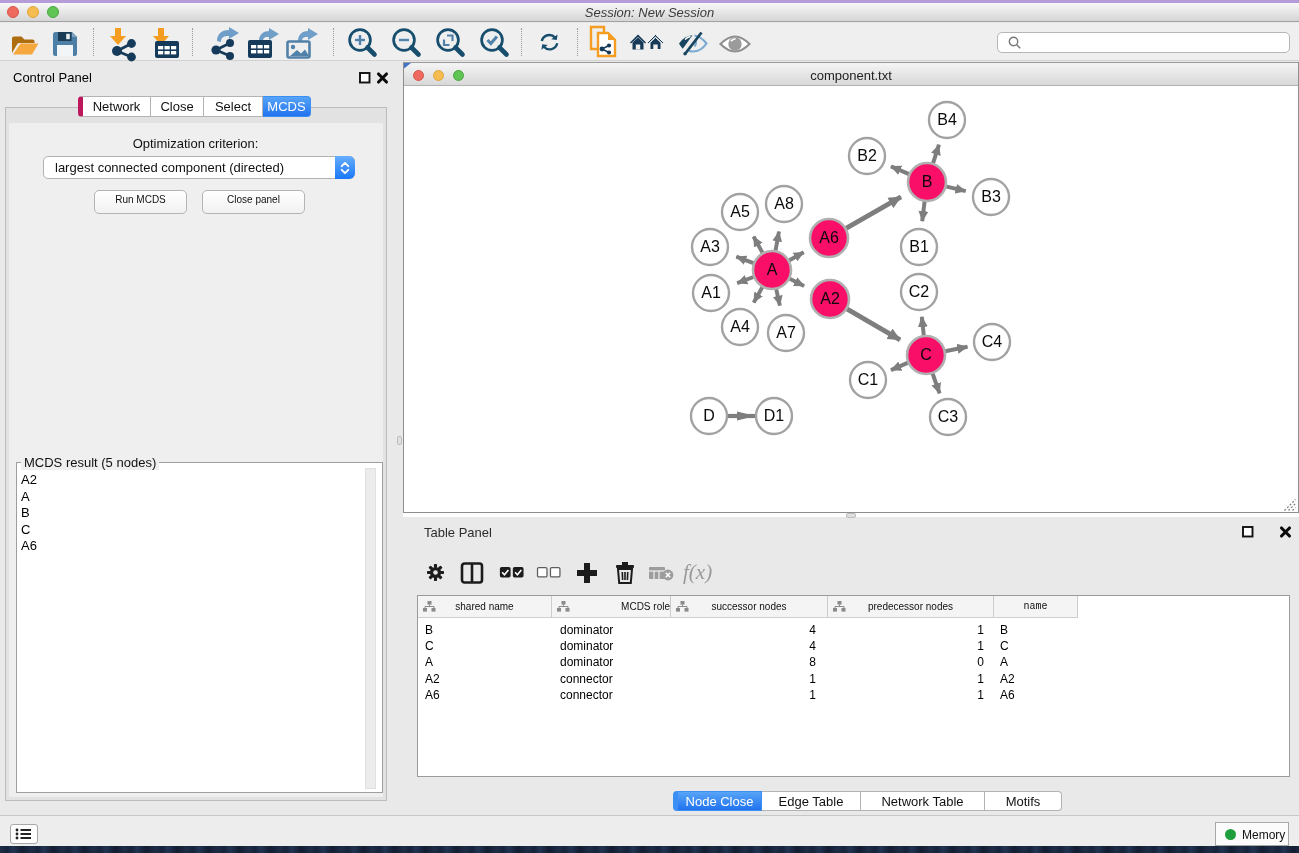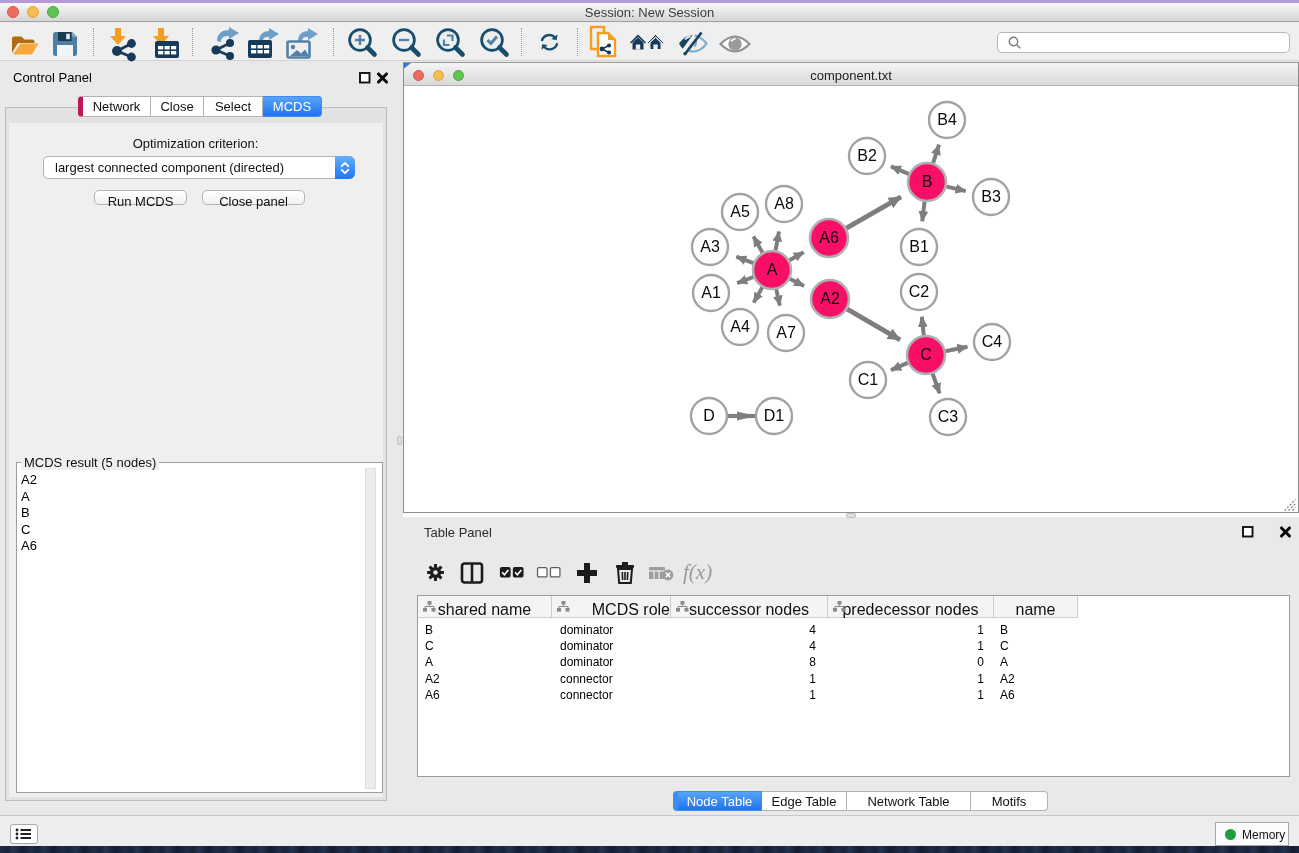--- a/index.html
+++ b/index.html
@@ -5,54 +5,54 @@
 html,body{width:1299px;height:853px;overflow:hidden;}
 body{font-family:"Liberation Sans",sans-serif;background:#e9e9e9;position:relative;}
 .abs{position:absolute;}
 
 #purple{left:0;top:0;width:1299px;height:3px;background:#b59cd9;}
 #titlebar{left:0;top:3px;width:1299px;height:19px;background:linear-gradient(#f8f8f8,#d5d5d5);border-bottom:1px solid #a3a3a3;}
 .tl{position:absolute;border-radius:50%;width:12px;height:12px;top:2.5px;}
 #titlebar .t1{left:7px;background:#ee6a5f;border:0.5px solid #d9544a;}
 #titlebar .t2{left:27px;background:#f5bd4f;border:0.5px solid #dfa53c;}
 #titlebar .t3{left:47px;background:#5fc454;border:0.5px solid #48a83e;}
-#title{left:0;top:2px;width:1299px;text-align:center;font-size:13px;color:#3c3c3c;}
+#title{left:0;top:2px;width:1299px;text-align:center;font-size:13px;color:#3c3c3c;font-style:italic;}
 
 #toolbar{left:0;top:23px;width:1299px;height:38px;background:#efefef;border-bottom:1px solid #d2d2d2;}
 .sep{position:absolute;top:5px;height:28px;width:0;border-left:1px dotted #9a9a9a;}
 #search{left:997px;top:9px;width:293px;height:21px;background:#fff;border:1px solid #b6b6b6;border-radius:5px;}
 #cp-title{left:13px;top:70px;font-size:13px;color:#000000;}
 #cp-tabs{left:78px;top:96px;height:21px;display:flex;font-size:13px;z-index:5;}
 .tab{background:#fff;border:1px solid #b3b3b3;border-left:none;padding:2px 0 0 0;text-align:center;color:#111;}
 .tab.first{border-left:5px solid #be185d;border-radius:4px 0 0 4px;}
 .tab.sel{background:linear-gradient(#57a4f8,#2173ef);color:#fff;border-color:#3b8ef3;border-radius:0 4px 4px 0;}
 #cp-box{left:5px;top:107px;width:382px;height:694px;background:#e2e2e2;border:1px solid #bcbcbc;}
 #cp-inner{left:9px;top:123px;width:374px;height:674px;background:#efefef;}
 #opt-label{left:0;top:136px;width:391px;text-align:center;font-size:13px;color:#111;}
 #dd{left:43px;top:156px;width:312px;height:23px;background:#fff;border:1px solid #b2b2b2;border-radius:5px;font-size:13px;color:#111;}
 #dd span{position:absolute;left:11px;top:3px;}
 #dd .cap{position:absolute;right:-1px;top:-1px;width:20px;height:23px;border-radius:0 6px 6px 0;background:linear-gradient(#66adfd,#1a78f8);}
-.btn{position:absolute;height:15px;background:linear-gradient(#ffffff,#f1f1f1);border:1px solid #b4b4b4;border-radius:5px;font-size:13px;color:#111;text-align:center;padding-top:3px;}
+.btn{position:absolute;height:24px;background:linear-gradient(#ffffff,#f1f1f1);border:1px solid #b4b4b4;border-radius:5px;font-size:10px;color:#111;text-align:center;padding-top:3px;}
 #fieldset{left:16px;top:462px;width:367px;height:331px;border:1px solid #9e9e9e;background:#fff;}
 #legend{left:4px;top:-8px;background:#efefef;font-size:13px;color:#111;padding:0 3px;white-space:nowrap;}
 #mcds-list{left:4px;top:9px;font-size:13px;color:#000;line-height:16.5px;}
 #mcds-scroll{right:6px;top:5px;width:11px;height:321px;background:#ececec;border:1px solid #e0e0e0;}
 
 .handle{position:absolute;background:#e0e0e0;border:1px solid #bdbdbd;border-radius:2px;}
 
 #netwin{left:403px;top:62px;width:896px;height:451px;background:#fff;border:1px solid #8e8e8e;border-top:1px solid #9a9a9a;}
 #nw-titlebar{left:0;top:0;width:894px;height:23px;background:linear-gradient(#f5f5f5,#d8d8d8);border-bottom:1px solid #b2b2b2;}
 #nw-titlebar .t1{left:9px;top:7px;width:11px;height:11px;background:#ee6a5f;border:0.5px solid #d9544a;}
 #nw-titlebar .t2{left:29px;top:7px;width:11px;height:11px;background:#f5bd4f;border:0.5px solid #dfa53c;}
 #nw-titlebar .t3{left:49px;top:7px;width:11px;height:11px;background:#5fc454;border:0.5px solid #48a83e;}
 #nw-title{left:0;top:5px;width:894px;text-align:center;font-size:13px;color:#222;}
 
 #tp-title{left:424px;top:525px;font-size:13px;color:#2d2d2d;}
 #tablebox{left:417px;top:595px;width:873px;height:182px;background:#fff;border:1px solid #9b9b9b;}
-#thead{left:0;top:0;width:660px;height:22px;background:#f4f4f4;border-bottom:1px solid #cfcfcf;font-size:16px;color:#111;}
+#thead{left:0;top:0;width:660px;height:22px;background:#f4f4f4;border-bottom:1px solid #cfcfcf;font-size:10px;color:#111;}
 .th{position:absolute;top:0;height:22px;border-right:1px solid #cccccc;text-align:center;padding-top:5px;}
 .tico{position:absolute;left:5px;top:4px;}
 .td{position:absolute;font-size:12px;color:#000;}
 #tp-tabs{left:673px;top:791px;height:20px;display:flex;font-size:13px;}
 
 #statusbar{left:0;top:815px;width:1299px;height:31px;background:#ededed;border-top:1px solid #c7c7c7;}
 #listbtn{left:10px;top:824px;width:28px;height:20px;background:#fdfdfd;border:1px solid #a8a8a8;border-radius:3px;}
 #membtn{left:1215px;top:822px;width:74px;height:24px;background:#fbfbfb;border:1px solid #a8a8a8;font-size:12px;color:#111;}
 #membtn .dot{position:absolute;left:9px;top:6px;width:11px;height:11px;border-radius:50%;background:#1e9e3d;}
 #membtn .mt{position:absolute;left:26px;top:5px;}
@@ -216,21 +216,21 @@
 
 <div class="abs" id="cp-title">Control Panel</div>
 <svg class="abs" width="32" height="14" style="left:358px;top:71px" viewBox="0 0 32 14">
   <rect x="2" y="2" width="9.5" height="9.5" fill="#fff" stroke="#111" stroke-width="1.9"></rect>
   <path d="M20.5 3 L28.5 11 M28.5 3 L20.5 11" stroke="#0b0b0b" stroke-width="3.1" stroke-linecap="round"></path>
 </svg>
 <div class="abs" id="cp-tabs">
   <div class="tab first" style="width:73px">Network</div>
   <div class="tab" style="width:53px">Close</div>
   <div class="tab" style="width:59px">Select</div>
-  <div class="tab sel" style="width:59px">MCDS</div>
+  <div class="tab sel" style="width:48px">MCDS</div>
 </div>
 <div class="abs" id="cp-box"></div>
 <div class="abs" id="cp-inner"></div>
 <div class="abs" id="opt-label">Optimization criterion:</div>
 <div class="abs" id="dd">
     <span>largest connected component (directed)</span>
     <div class="cap">
       <svg width="20" height="23" viewBox="0 0 20 23" style="left:0;top:0">
         <g fill="none" stroke="#fff" stroke-width="1.9" stroke-linecap="round" stroke-linejoin="round">
           <path d="M6.7 10.2 L10 6.9 L13.3 10.2"></path>
@@ -437,21 +437,21 @@
 <div class="th" style="left:410px;width:166px;"><svg class="tico" width="13" height="13" viewBox="0 0 13 13">
           <g fill="#8a8a8a">
             <rect x="4.5" y="1" width="4" height="3.6"></rect>
             <rect x="0" y="8" width="4" height="3.6"></rect>
             <rect x="8.5" y="8" width="4" height="3.6"></rect>
           </g>
           <g stroke="#8a8a8a" stroke-width="1">
             <path d="M6.5 4.6 V6.5 M2 8 V6.5 H11 V8" fill="none"></path>
           </g>
         </svg>predecessor nodes</div>
-<div class="th" style="left:576px;width:84px;">name</div>
+<div class="th" style="left:576px;width:84px;font-family:Liberation Mono, monospace;">name</div>
   </div>
   <div class="td" style="left:7px;top:27px;">B</div>
 <div class="td" style="left:142px;top:27px;">dominator</div>
 <div class="td" style="left:253px;top:27px;width:145px;text-align:right;">4</div>
 <div class="td" style="left:410px;top:27px;width:156px;text-align:right;">1</div>
 <div class="td" style="left:582px;top:27px;">B</div>
 <div class="td" style="left:7px;top:43px;">C</div>
 <div class="td" style="left:142px;top:43px;">dominator</div>
 <div class="td" style="left:253px;top:43px;width:145px;text-align:right;">4</div>
 <div class="td" style="left:410px;top:43px;width:156px;text-align:right;">1</div>
@@ -466,22 +466,22 @@
 <div class="td" style="left:253px;top:76px;width:145px;text-align:right;">1</div>
 <div class="td" style="left:410px;top:76px;width:156px;text-align:right;">1</div>
 <div class="td" style="left:582px;top:76px;">A2</div>
 <div class="td" style="left:7px;top:92px;">A6</div>
 <div class="td" style="left:142px;top:92px;">connector</div>
 <div class="td" style="left:253px;top:92px;width:145px;text-align:right;">1</div>
 <div class="td" style="left:410px;top:92px;width:156px;text-align:right;">1</div>
 <div class="td" style="left:582px;top:92px;">A6</div>
 </div>
 <div class="abs" id="tp-tabs">
-  <div class="tab first sel2" style="width:89px;background:linear-gradient(#57a4f8,#2173ef);color:#fff;border-color:#3b8ef3;border-radius:4px 0 0 4px;">Node Table</div>
-  <div class="tab" style="width:85px">Edge Table</div>
+  <div class="tab first sel2" style="width:89px;background:linear-gradient(#57a4f8,#2173ef);color:#fff;border-color:#3b8ef3;border-radius:4px 0 0 4px;">Node Close</div>
+  <div class="tab" style="width:99px">Edge Table</div>
   <div class="tab" style="width:124px">Network Table</div>
   <div class="tab" style="width:77px;border-radius:0 4px 4px 0;">Motifs</div>
 </div>
 
 <div class="abs" id="statusbar"></div>
 <div class="abs" id="listbtn">
   <svg width="18" height="14" style="left:4px;top:2px" viewBox="0 0 18 14">
     <g fill="#222">
         <circle cx="2" cy="3" r="1.4"></circle>
         <circle cx="2" cy="7" r="1.4"></circle>

